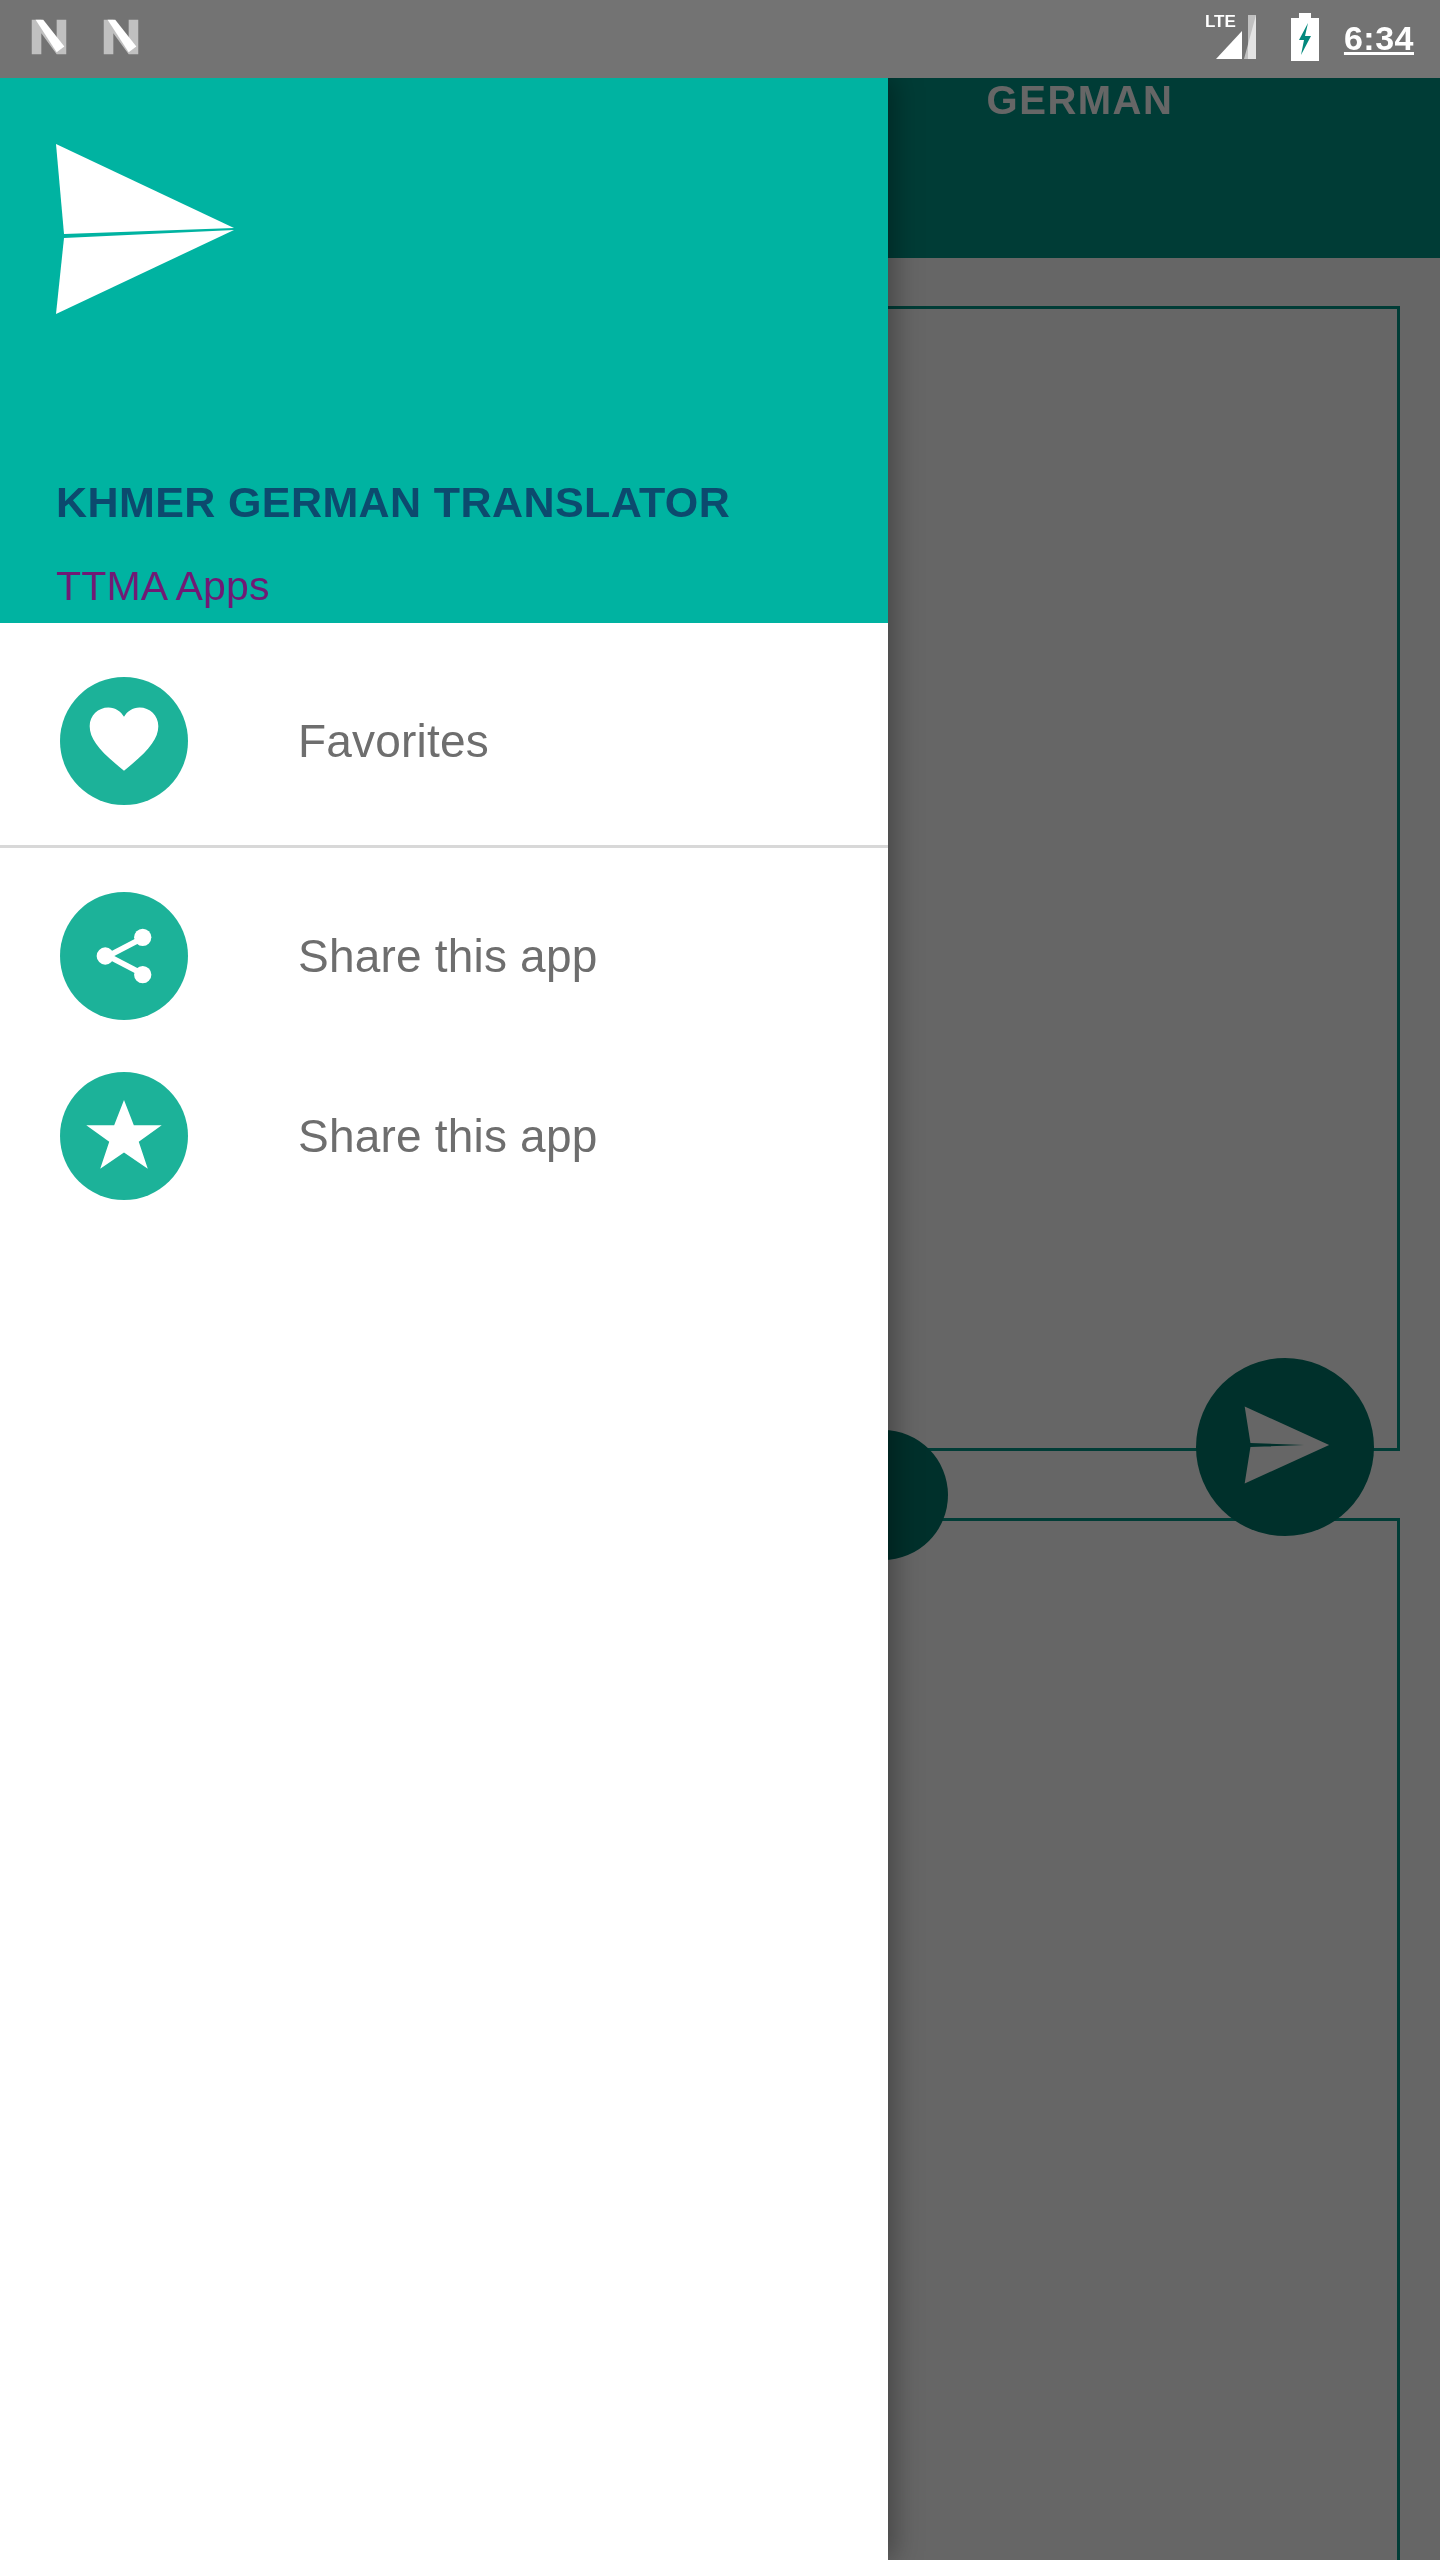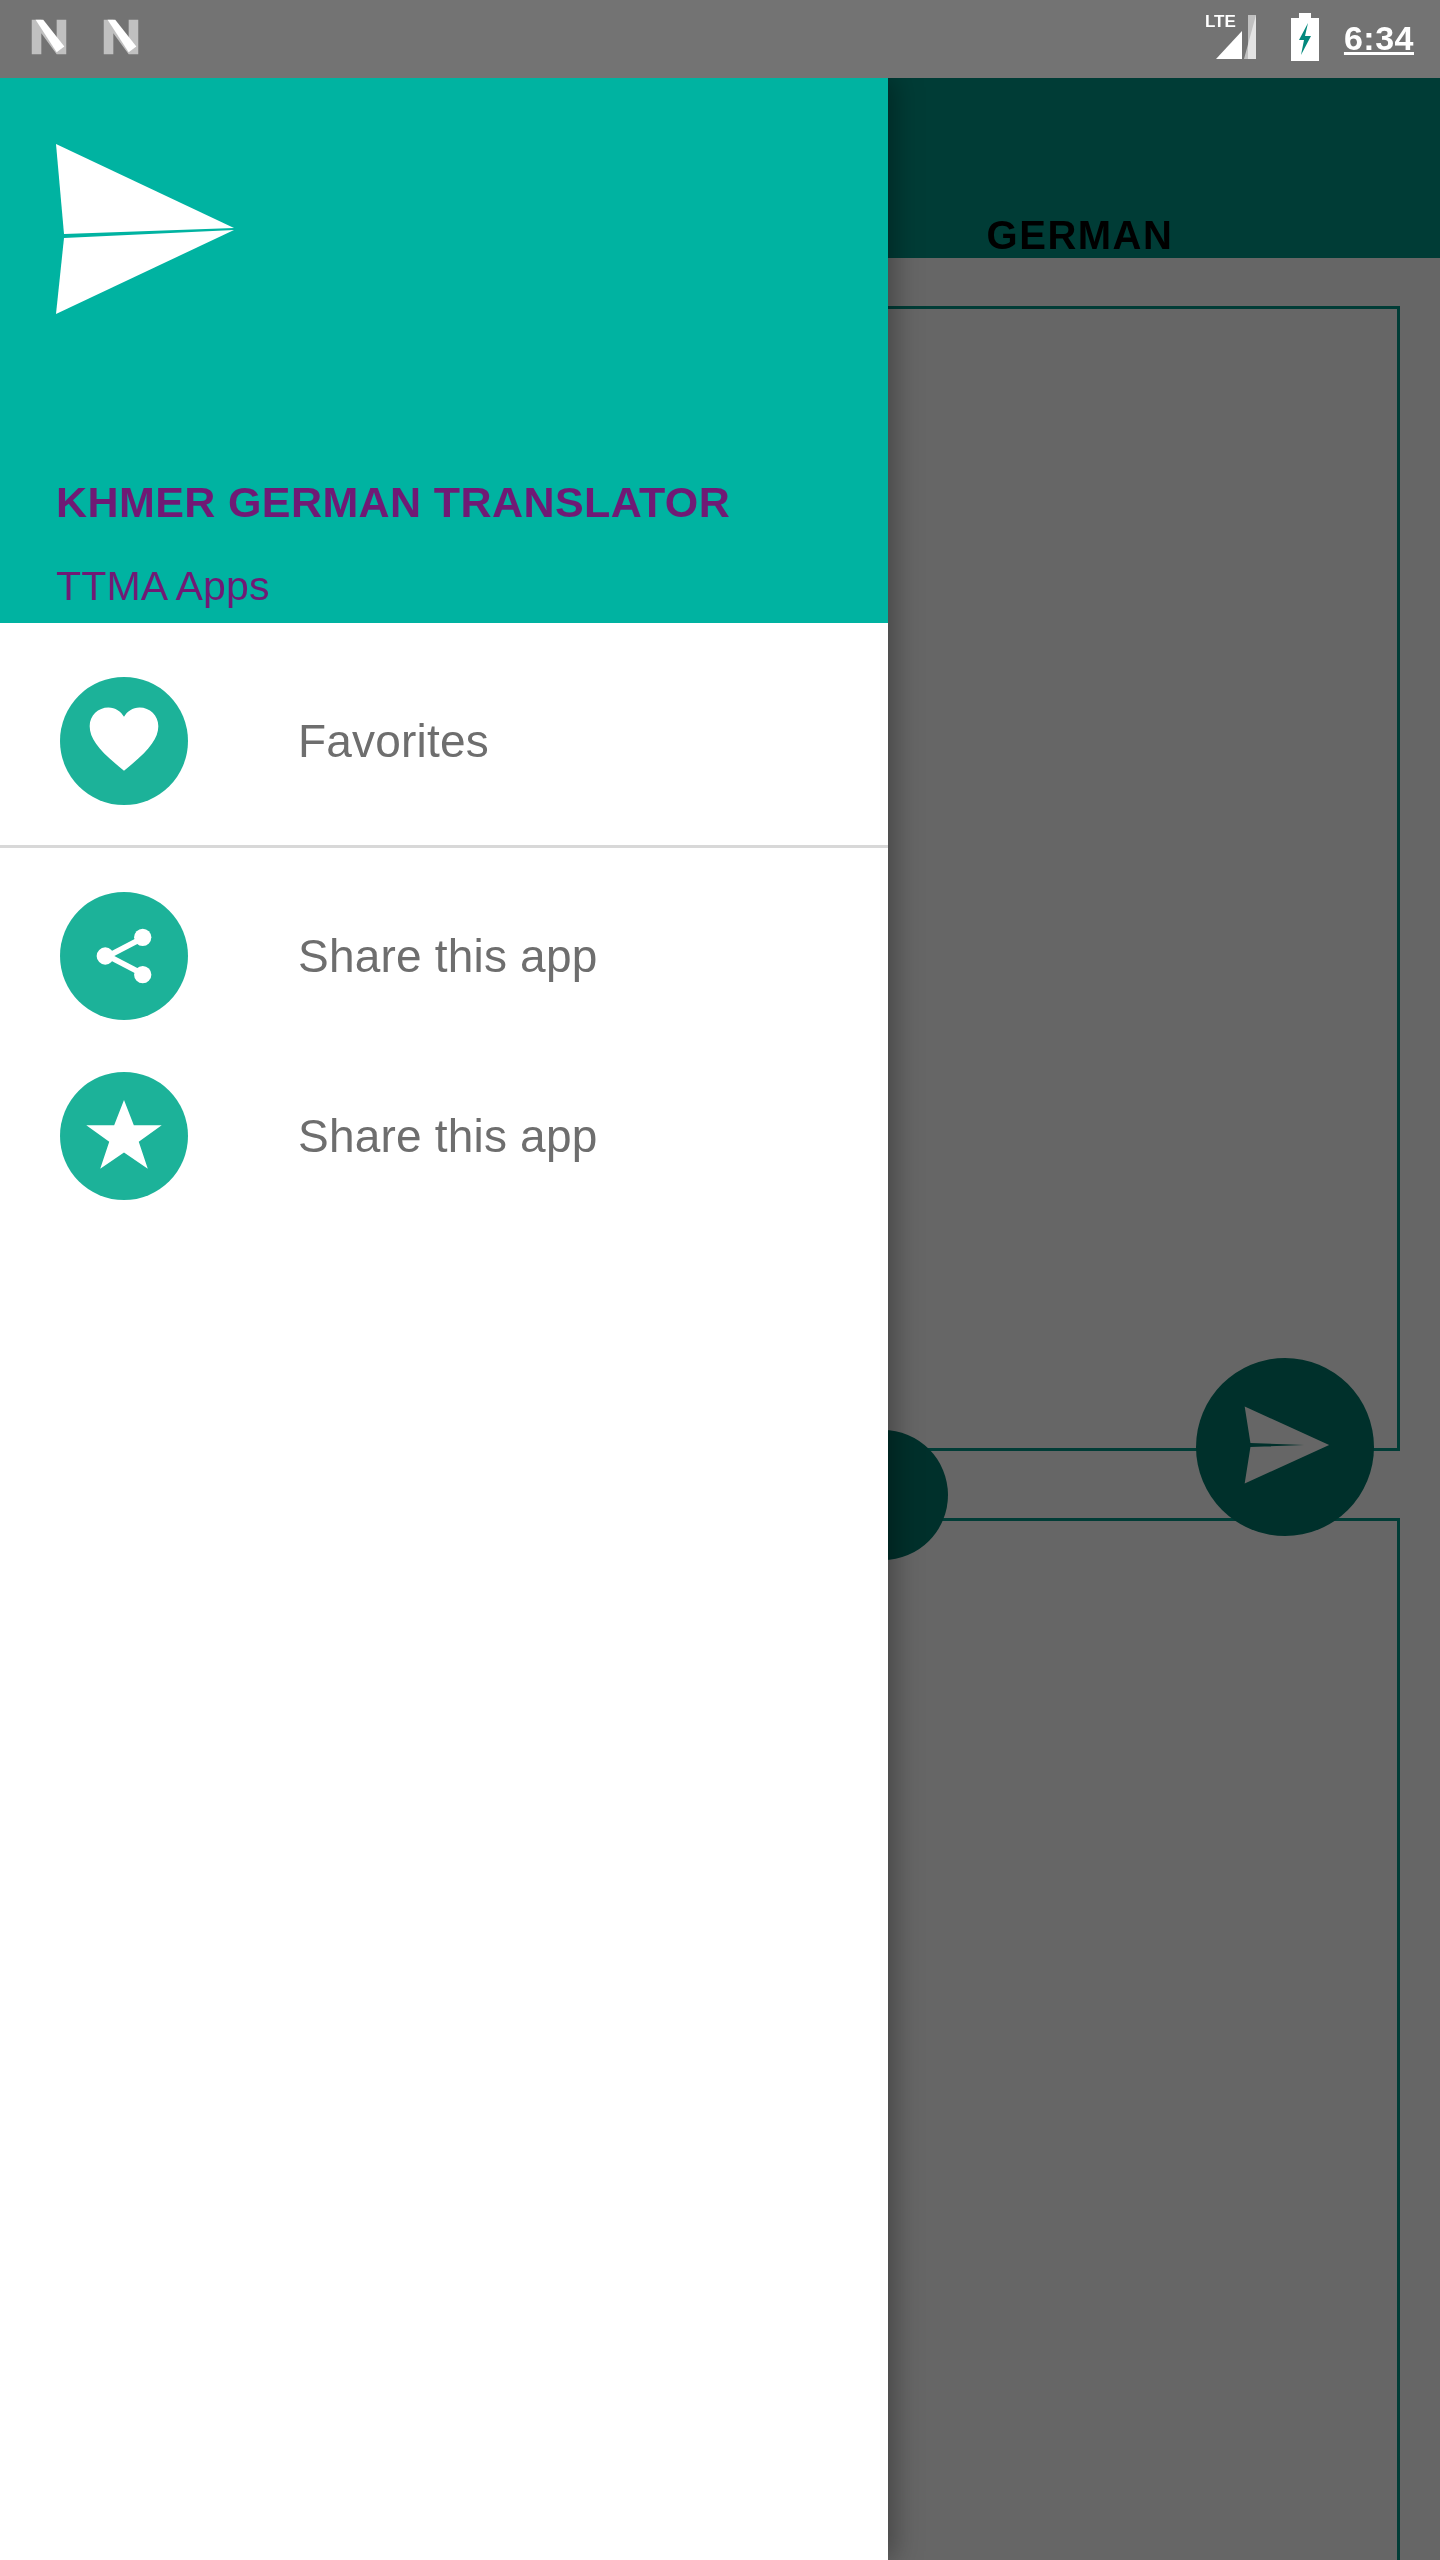--- a/index.html
+++ b/index.html
@@ -45,23 +45,23 @@
     align-items: center;
   }
   .tab-strip {
     display: flex;
     width: 1440px;
     height: 180px;
   }
   .tab {
     flex: 1 1 0;
     display: flex;
-    align-items: flex-end;
+    align-items: flex-start;
     justify-content: center;
-    color: #000000;
+    color: #ffffff;
     font-size: 40px;
     font-weight: bold;
     letter-spacing: 1.5px;
   }
 
   #body-area {
     position: absolute;
     left: 0;
     top: 258px;
     width: 1440px;
@@ -170,21 +170,21 @@
   }
   #drawer-logo {
     position: absolute;
     left: 52px;
     top: 60px;
   }
   #drawer-title {
     position: absolute;
     left: 56px;
     top: 400px;
-    color: #701a75;
+    color: #0c4a6e;
     font-size: 43px;
     font-weight: bold;
     letter-spacing: 0.4px;
     white-space: nowrap;
   }
   #drawer-subtitle {
     position: absolute;
     left: 56px;
     top: 485px;
     color: #701a75;

